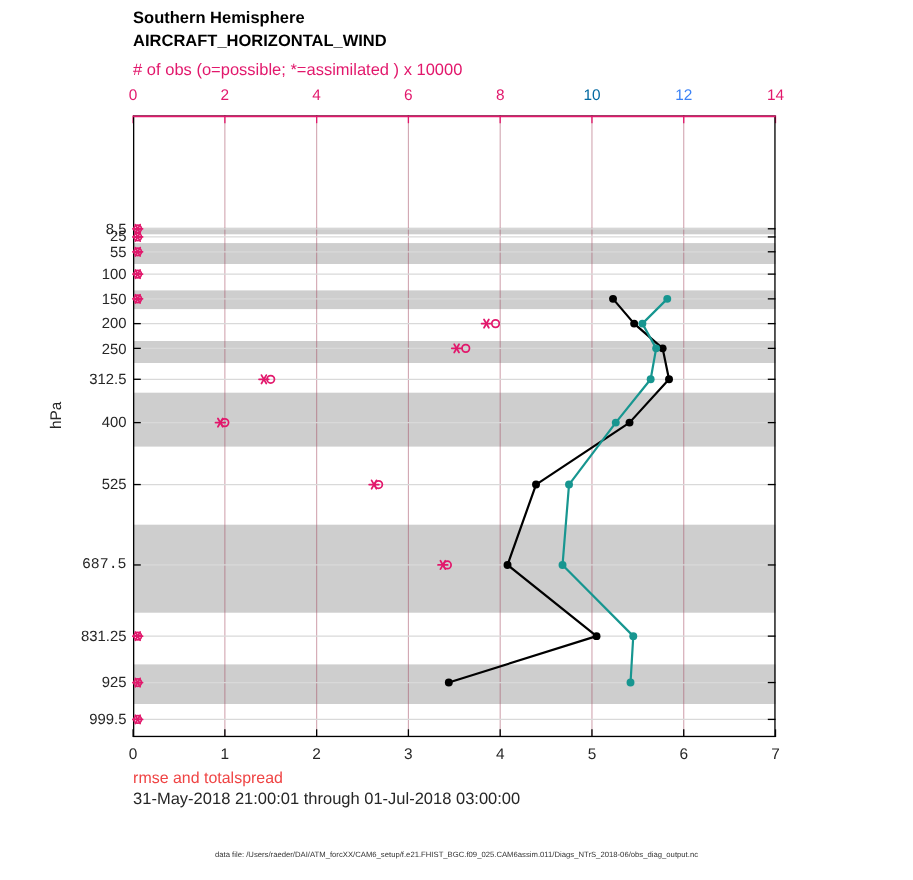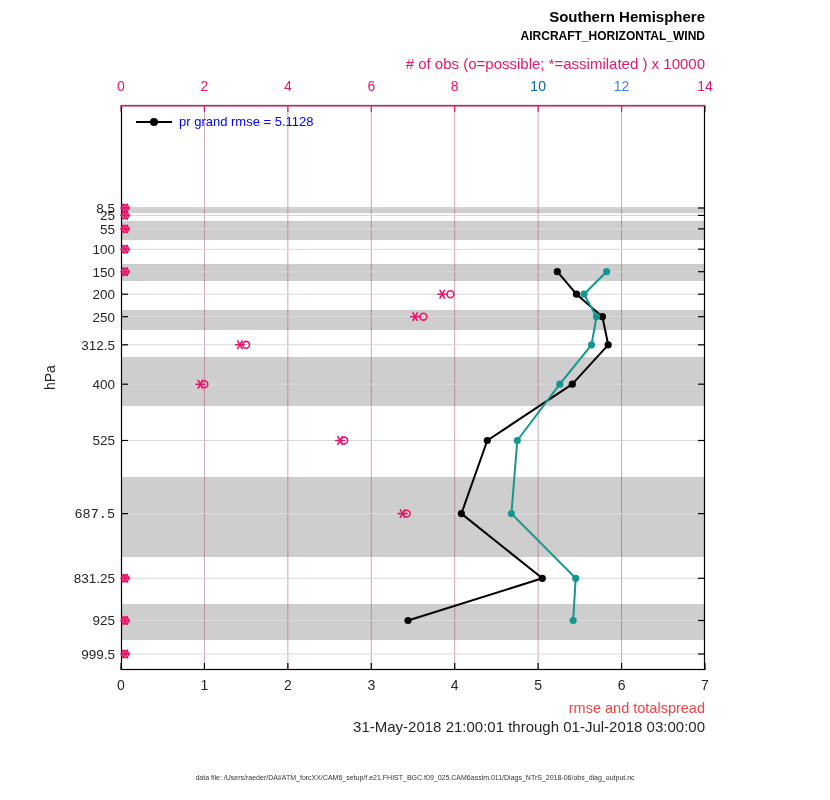--- a/index.html
+++ b/index.html
@@ -1,21 +1,21 @@
 <!DOCTYPE html>
 <html><head>
 <meta charset="utf-8">
 <style>
   html,body{margin:0;padding:0;background:#fff;}
   body{width:830px;height:800px;position:relative;overflow:hidden;
        font-family:"Liberation Sans","DejaVu Sans",sans-serif;color:#222;}
   .abs{position:absolute;}
-  .ctr{left:121px;width:584px;text-align:right;}
+  .ctr{left:121px;width:584px;text-align:left;}
   .title1{top:8px;font-size:15px;font-weight:bold;color:#000;}
-  .title2{top:29px;font-size:12px;font-weight:bold;color:#000;}
+  .title2{top:29px;font-size:15px;font-weight:bold;color:#000;}
   .obs-label{top:55px;font-size:15px;}
   .legend{left:136px;top:114px;z-index:5;}
   .legend-row{display:flex;align-items:center;height:15px;}
   .swatch{position:relative;width:36px;height:10px;margin-right:7px;}
   .sw-line{position:absolute;left:0;top:4px;width:36px;height:2px;background:#000;}
   .sw-dot{position:absolute;left:14px;top:1px;width:8px;height:8px;border-radius:50%;background:#000;}
   .legend-text{font-size:13px;color:#0000ff;white-space:nowrap;}
   #plot{left:121px;top:105px;width:584px;height:565px;}
   #plot svg{overflow:visible;display:block;}
   .tick-label{position:absolute;font-size:14px;color:#262626;transform:translateX(-50%);white-space:nowrap;}
@@ -26,27 +26,20 @@
   .footer{left:0;width:830px;top:774px;text-align:center;font-size:7px;color:#333;}
 </style>
 </head>
 <body>
 
 <div class="abs ctr title1">Southern Hemisphere</div>
 <div class="abs ctr title2">AIRCRAFT_HORIZONTAL_WIND</div>
 <div class="abs ctr obs-label" id="obs-label" style="color: rgb(226, 24, 108);"># of obs (o=possible; *=assimilated ) x 10000</div>
 
 <div class="abs legend">
-  <div class="legend-row">
-    <span class="swatch">
-        <span class="sw-line" style="background: rgb(0, 0, 0);"></span>
-        <span class="sw-dot" style="background: rgb(0, 0, 0);"></span>
-      </span>
-    <span class="legend-text">pr grand rmse = 5.1128</span>
-  </div>
 </div>
 
 <div class="abs" id="plot">
     <svg width="584" height="565" viewBox="0 0 584 565">
       <rect x="0" y="102.0" width="584" height="6.0" fill="#cecece"></rect>
       <rect x="0" y="116.0" width="584" height="19.0" fill="#cecece"></rect>
       <rect x="0" y="159.0" width="584" height="17.0" fill="#cecece"></rect>
       <rect x="0" y="205.0" width="584" height="20.0" fill="#cecece"></rect>
       <rect x="0" y="252.0" width="584" height="49.0" fill="#cecece"></rect>
       <rect x="0" y="372.0" width="584" height="80.0" fill="#cecece"></rect>

